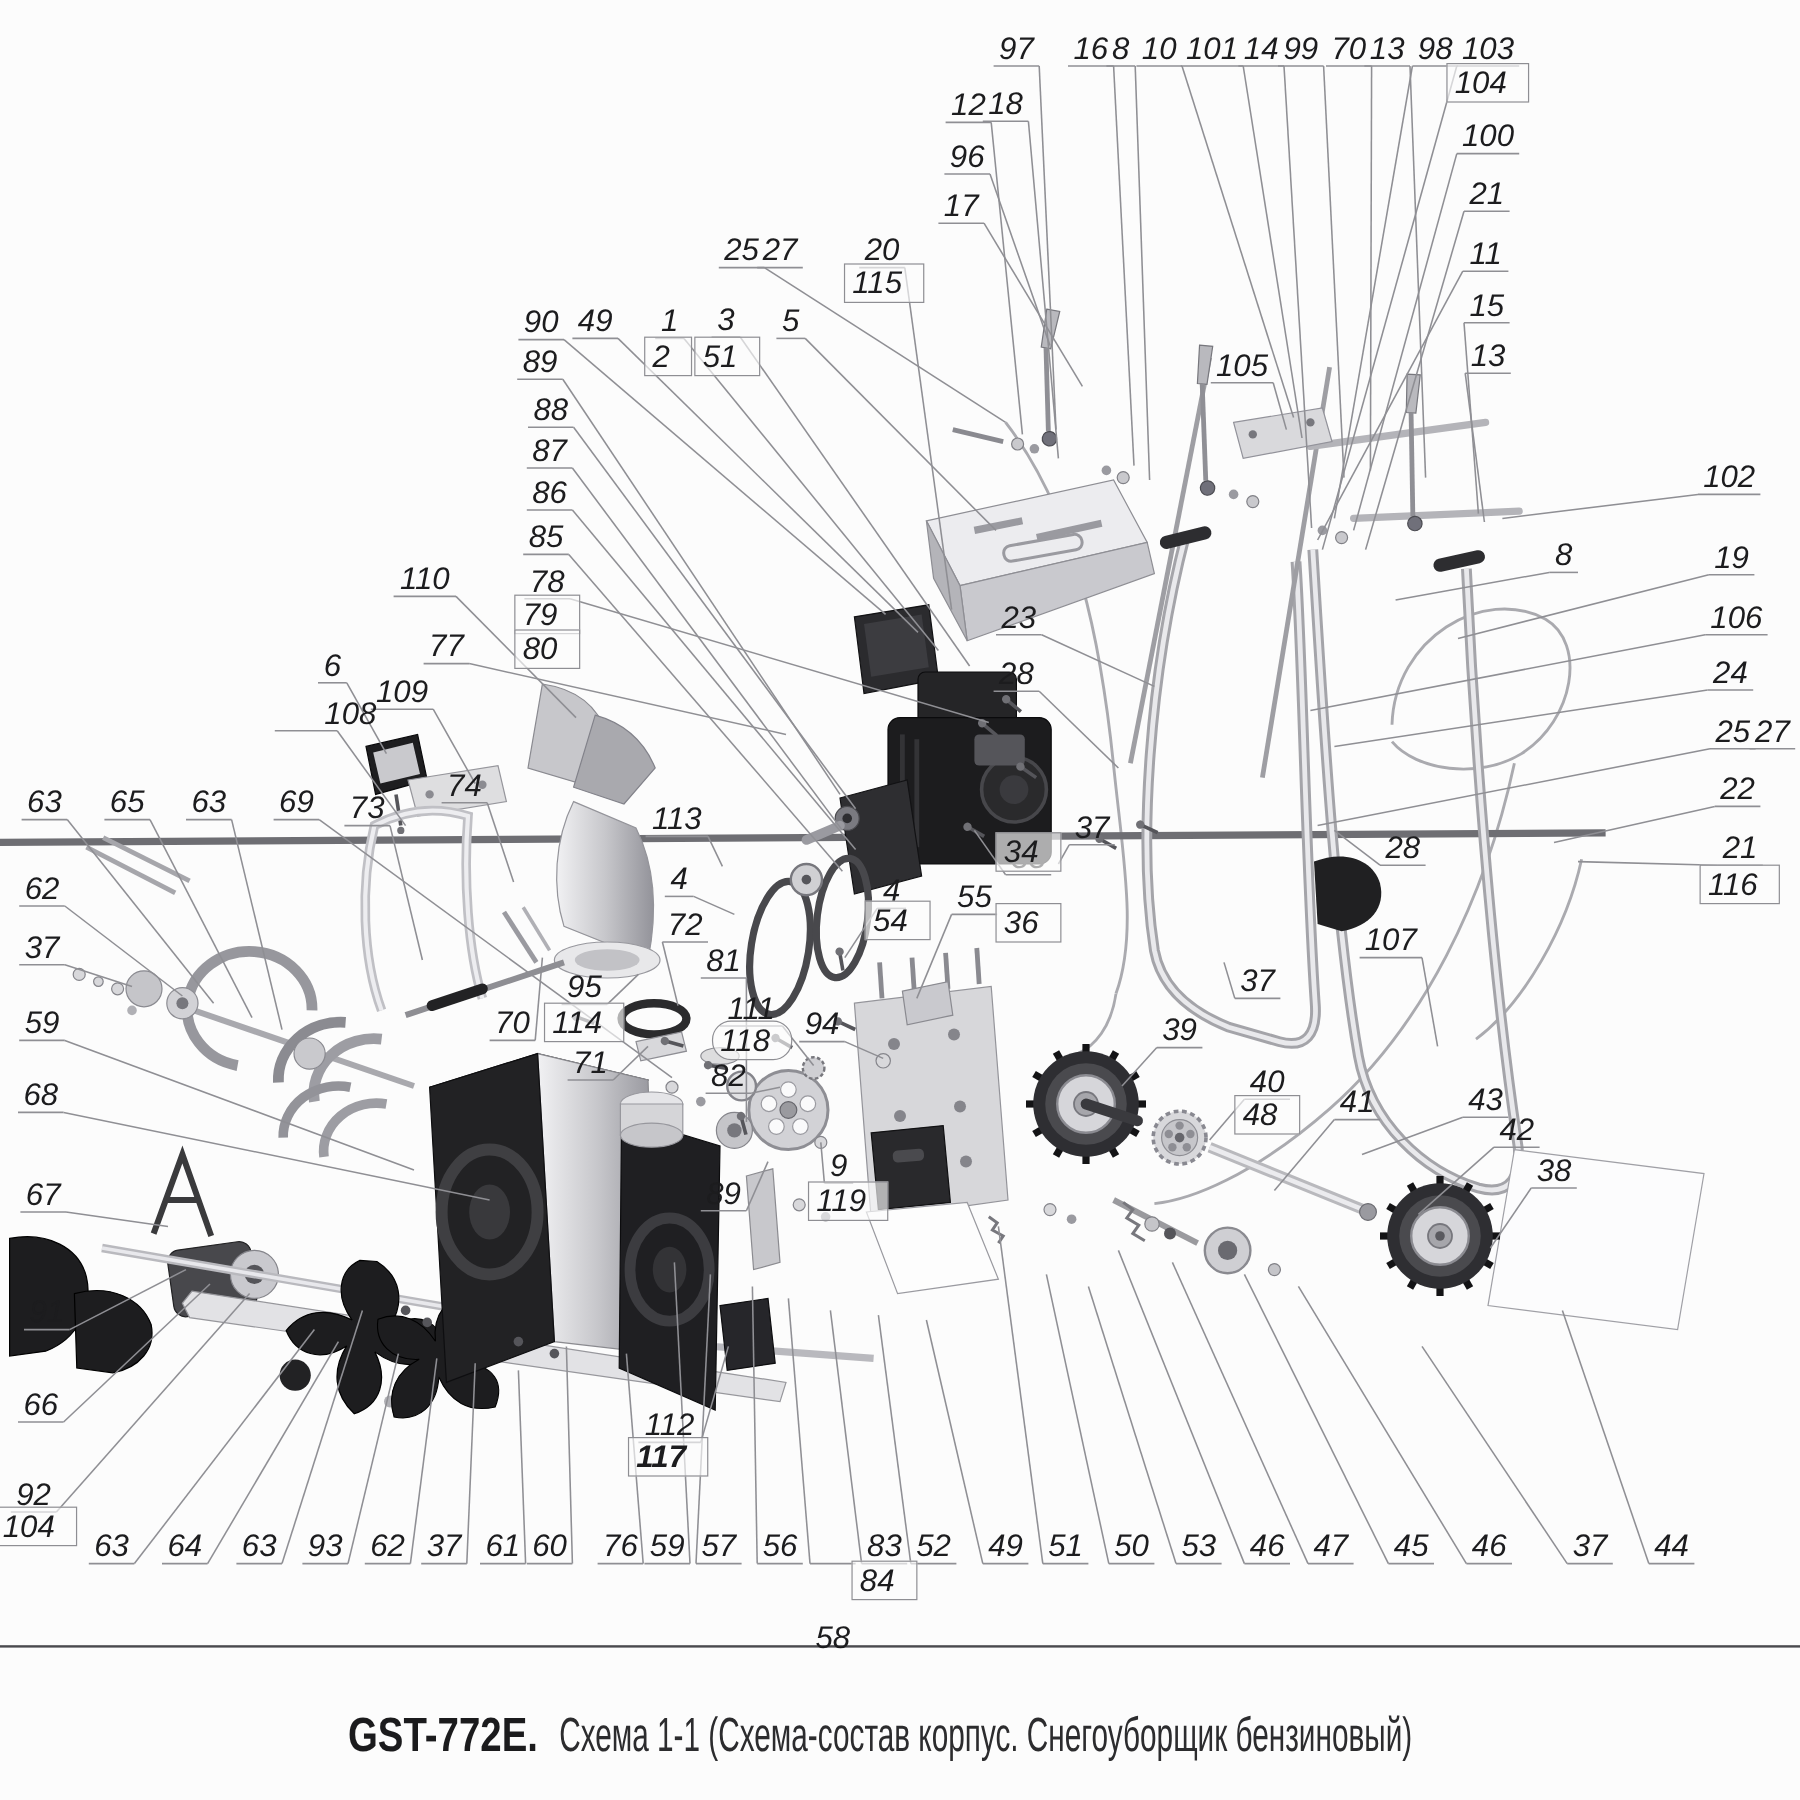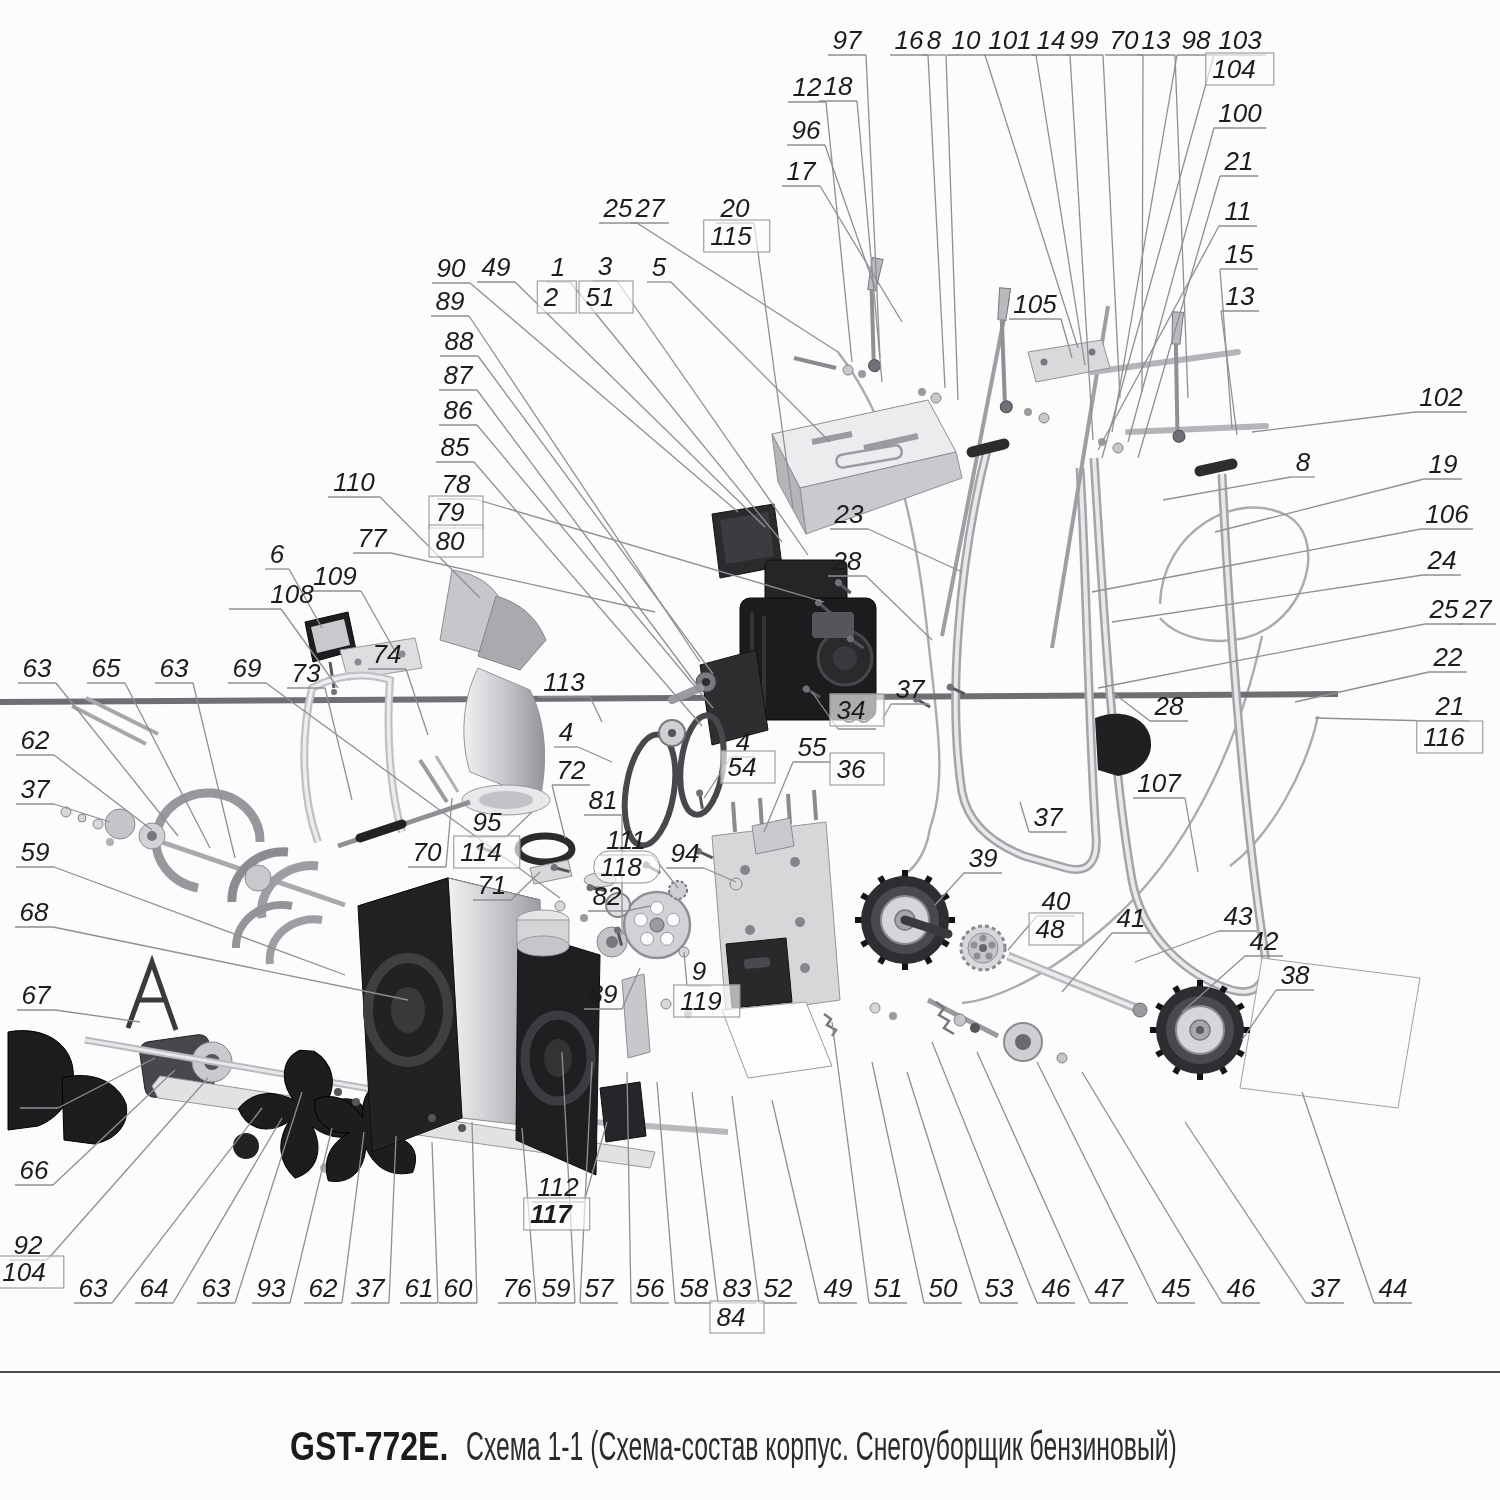--- a/index.html
+++ b/index.html
@@ -685,21 +685,21 @@
       <div class="lbl" style="left: 216px; top: 1288px;">63</div>
       <div class="lbl" style="left: 271px; top: 1288px;">93</div>
       <div class="lbl" style="left: 323px; top: 1288px;">62</div>
       <div class="lbl" style="left: 370px; top: 1288px;">37</div>
       <div class="lbl" style="left: 419px; top: 1288px;">61</div>
       <div class="lbl" style="left: 458px; top: 1288px;">60</div>
       <div class="lbl" style="left: 517px; top: 1288px;">76</div>
       <div class="lbl" style="left: 556px; top: 1288px;">59</div>
       <div class="lbl" style="left: 599px; top: 1288px;">57</div>
       <div class="lbl" style="left: 650px; top: 1288px;">56</div>
-      <div class="lbl" style="left: 694px; top: 1288px;">58</div>
+      <div class="lbl" style="left: 694px; top: 1364px;">58</div>
       <div class="lbl" style="left: 737px; top: 1288px;">83</div>
       <div class="lbl boxed" style="left: 737px; top: 1317px;">84</div>
       <div class="lbl" style="left: 778px; top: 1288px;">52</div>
       <div class="lbl" style="left: 838px; top: 1288px;">49</div>
       <div class="lbl" style="left: 888px; top: 1288px;">51</div>
       <div class="lbl" style="left: 943px; top: 1288px;">50</div>
       <div class="lbl" style="left: 999px; top: 1288px;">53</div>
       <div class="lbl" style="left: 1056px; top: 1288px;">46</div>
       <div class="lbl" style="left: 1109px; top: 1288px;">47</div>
       <div class="lbl" style="left: 1176px; top: 1288px;">45</div>

